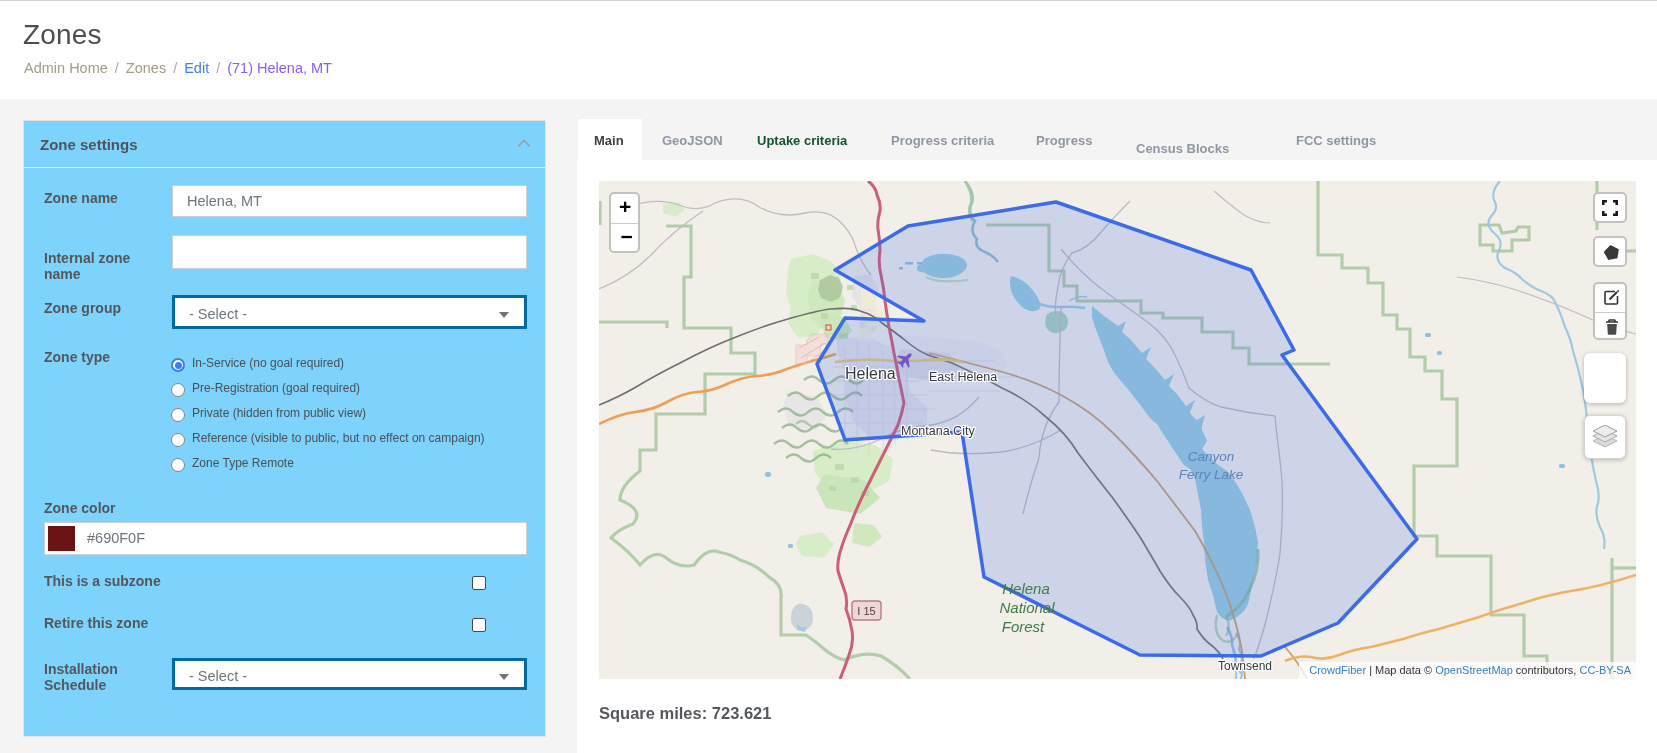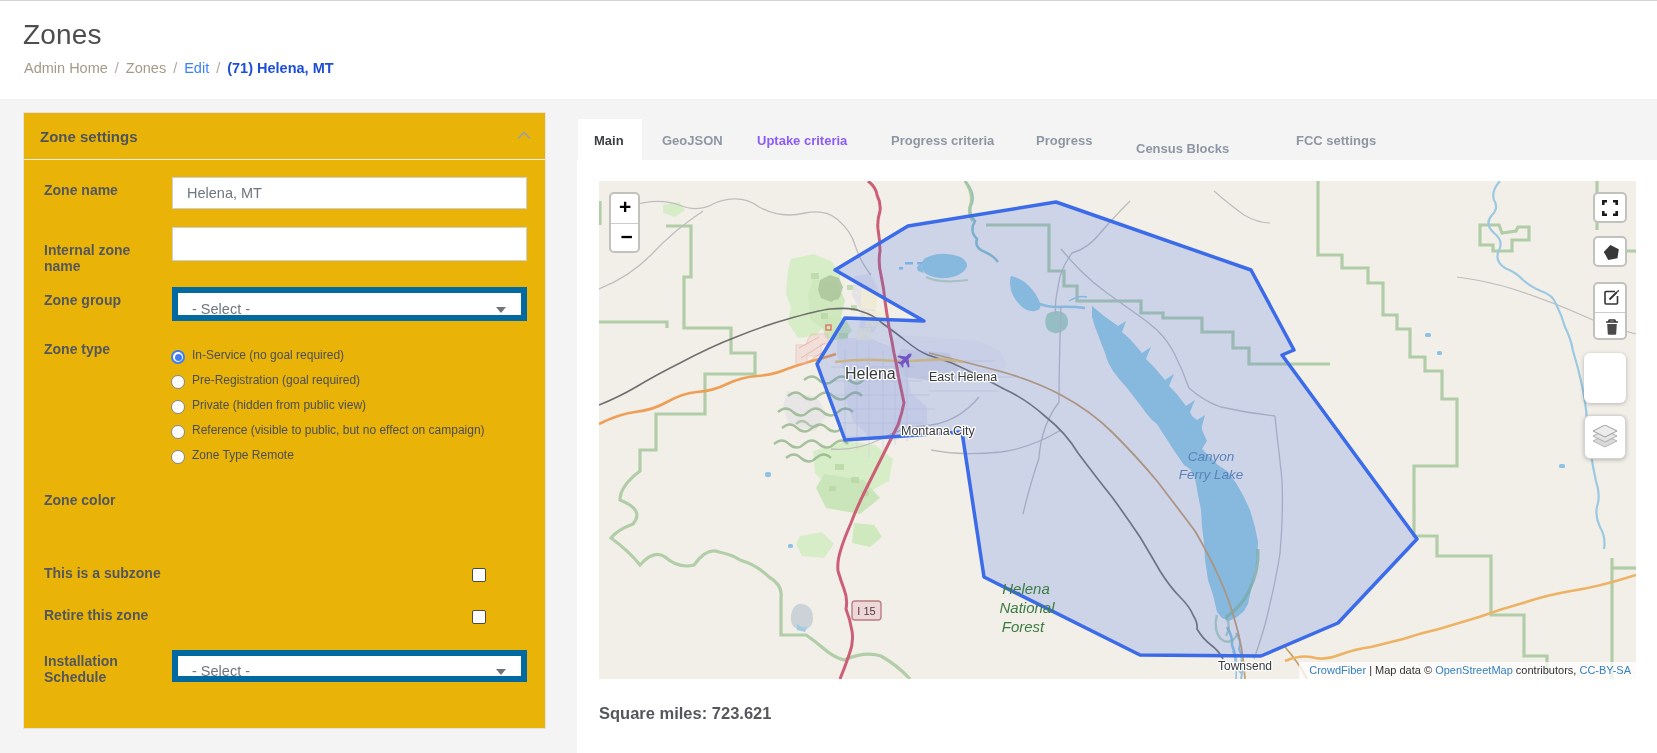--- a/index.html
+++ b/index.html
@@ -3,31 +3,31 @@
 <meta charset="utf-8">
 <style>
 * { margin:0; padding:0; box-sizing:border-box; }
 html,body { width:1657px; height:753px; font-family:"Liberation Sans",sans-serif; background:#fff; position:relative; overflow:hidden; }
 .topline { position:absolute; top:0; left:0; width:1657px; height:1px; background:#d4d4d4; }
 h1.title { position:absolute; left:23px; top:19px; font-size:28px; font-weight:400; color:#4e4e4e; letter-spacing:0.2px; }
 .crumbs { position:absolute; left:24px; top:60px; font-size:14.5px; color:#999; }
 .crumbs .lk { color:#a59a87; }
 .crumbs .sep { color:#b0a9a0; padding:0 7px; }
 .crumbs .ed { color:#3b82f6; }
-.crumbs .cur { color:#1d4ed8; font-weight:700; }
+.crumbs .cur { color:#8b5cf6; font-weight:400; }
 .grey { position:absolute; top:99px; left:0; width:1657px; height:654px; background:#f4f4f4; }
 
-.card { position:absolute; left:23px; top:112px; width:523px; height:617px; background:#eab308; border:1px solid #e2e2e2; }
+.card { position:absolute; left:23px; top:120px; width:523px; height:617px; background:#7dd3fc; border:1px solid #e2e2e2; }
 .card-h { position:absolute; left:0; top:0; width:100%; height:47px; border-bottom:1px solid #ececec; }
 .card-h .t { position:absolute; left:16px; top:15px; font-size:15px; font-weight:700; color:#4f5459; }
 .card-h svg { position:absolute; right:14px; top:18px; }
 .lbl { position:absolute; font-size:14px; font-weight:700; color:#53575c; }
 .inp { position:absolute; border:1px solid #ccd0d4; background:#fff; font-size:14.5px; color:#6e767e; }
 .inp .v { position:absolute; left:14px; top:7px; }
-.sel { position:absolute; border:6px solid #0369a1; background:#fff; font-size:14.5px; color:#6e767e; }
+.sel { position:absolute; border:3px solid #0369a1; background:#fff; font-size:14.5px; color:#6e767e; }
 .sel .v { position:absolute; left:14px; top:8px; }
 .sel .c { position:absolute; right:15px; top:14px; width:0; height:0; border-left:5px solid transparent; border-right:5px solid transparent; border-top:6px solid #6f7479; }
 .radio { position:absolute; width:14px; height:14px; border:1.5px solid #80858a; border-radius:50%; background:#fff; }
 .radio.on { border:2px solid #3e7ef2; }
 .radio.on:after { content:""; position:absolute; left:1.5px; top:1.5px; width:7px; height:7px; border-radius:50%; background:#3e7ef2; }
 .rlbl { position:absolute; font-size:12px; color:#4b4f54; }
 .cbox { position:absolute; width:14px; height:14px; border:1.5px solid #4a4a4a; border-radius:2px; background:#fff; }
 
 .panel { position:absolute; left:577px; top:160px; width:1080px; height:593px; background:#fff; }
 .tab-on { position:absolute; left:578px; top:119px; width:64px; height:41px; background:#fff; }
@@ -39,21 +39,21 @@
 <body>
 <div class="topline"></div>
 <h1 class="title">Zones</h1>
 <div class="crumbs"><span class="lk">Admin Home</span><span class="sep">/</span><span class="lk">Zones</span><span class="sep">/</span><span class="ed">Edit</span><span class="sep">/</span><span class="cur">(71) Helena, MT</span></div>
 <div class="grey"></div>
 <div class="panel"></div>
 <div class="tab-on"></div>
 <div class="tabs">
 <span style="left:594px;color:#3b4045;">Main</span>
 <span style="left:662px;color:#8f96a3;">GeoJSON</span>
-<span style="left:757px;color:#8b5cf6;">Uptake criteria</span>
+<span style="left:757px;color:#14532d;">Uptake criteria</span>
 <span style="left:891px;color:#8f96a3;">Progress criteria</span>
 <span style="left:1036px;color:#8f96a3;">Progress</span>
 <span style="left:1136px;color:#8f96a3;margin-top:8px;">Census Blocks</span>
 <span style="left:1267px;color:#8f96a3;padding-left:29px;">FCC settings</span>
 </div>
 <div class="card">
  <div class="card-h">
       <span class="t">Zone settings</span>
   <svg width="14" height="9" viewBox="0 0 14 9">
         <polyline points="1,7.5 7,1.5 13,7.5" fill="none" stroke="#9aa0a6" stroke-width="1.6"></polyline>
@@ -75,20 +75,24 @@
     <span class="rlbl" style="left:168px; top:235px;">In-Service (no goal required)</span>
  <div class="radio" style="left:147px; top:262px;"></div>
     <span class="rlbl" style="left:168px; top:260px;">Pre-Registration (goal required)</span>
  <div class="radio" style="left:147px; top:287px;"></div>
     <span class="rlbl" style="left:168px; top:285px;">Private (hidden from public view)</span>
  <div class="radio" style="left:147px; top:312px;"></div>
     <span class="rlbl" style="left:168px; top:310px;">Reference (visible to public, but no effect on campaign)</span>
  <div class="radio" style="left:147px; top:337px;"></div>
     <span class="rlbl" style="left:168px; top:335px;">Zone Type Remote</span>
  <span class="lbl" style="left:20px; top:379px;">Zone color</span>
+ <div class="inp" style="left:20px; top:401px; width:483px; height:33px;">
+      <span style="position:absolute;left:3px;top:3px;width:27px;height:25px;background:#6b1212;"></span>
+      <span class="v" style="left:42px;">#690F0F</span>
+    </div>
  <span class="lbl" style="left:20px; top:452px;">This is a subzone</span>
  <div class="cbox" style="left:448px; top:455px;"></div>
  <span class="lbl" style="left:20px; top:494px;">Retire this zone</span>
  <div class="cbox" style="left:448px; top:497px;"></div>
  <span class="lbl" style="left:20px; top:540px;">Installation<br>Schedule</span>
  <div class="sel" style="left:148px; top:537px; width:355px; height:32px;">
       <span class="v" style="top:7px;">- Select -</span>
       <span class="c" style="top:13px;"></span>
     </div>
 </div>

